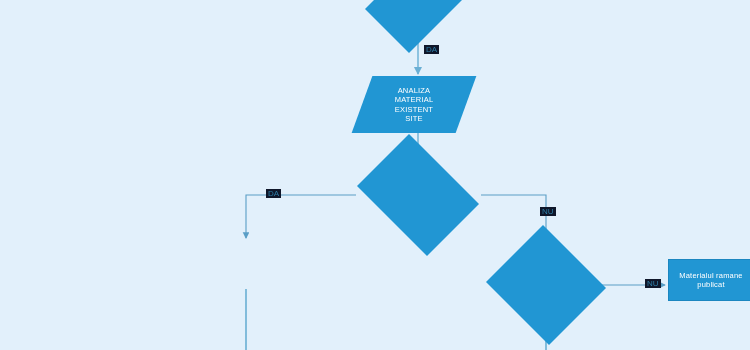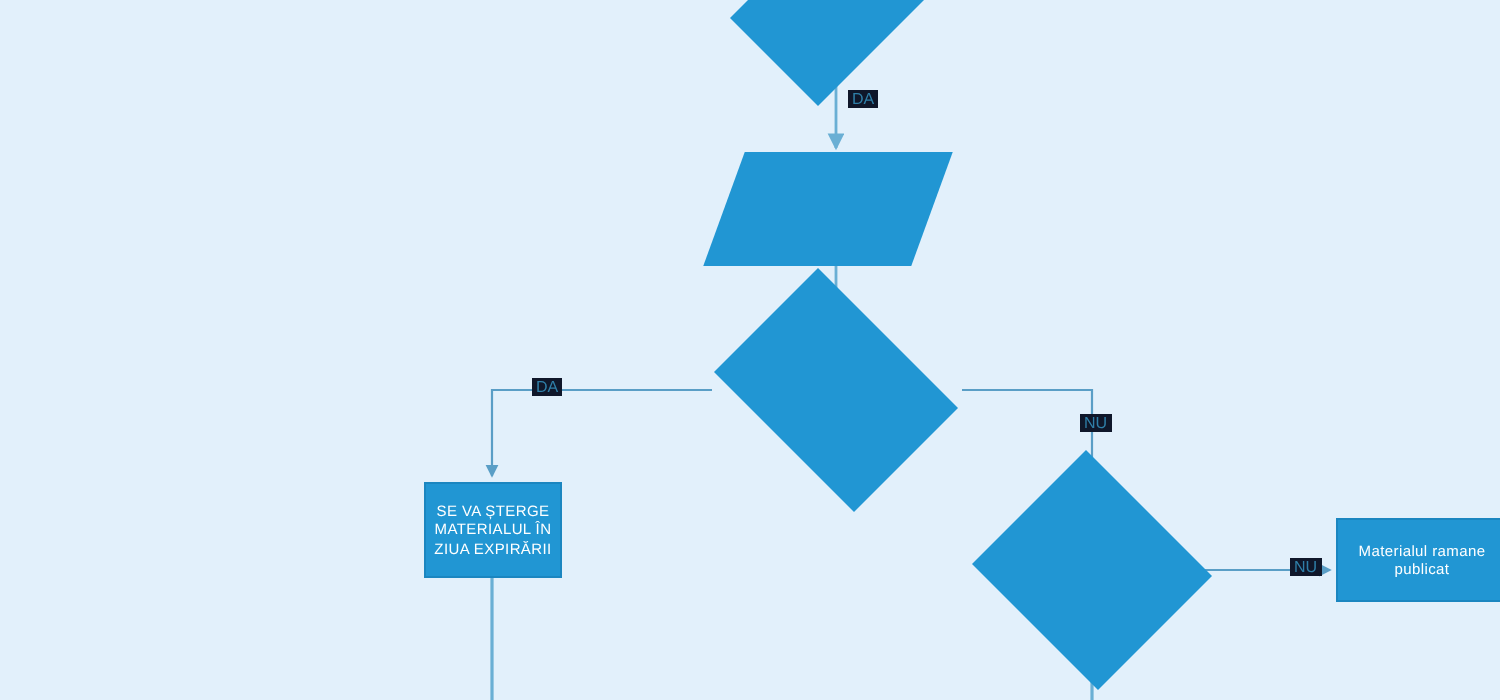--- a/index.html
+++ b/index.html
@@ -117,31 +117,30 @@
     <line x1="546" y1="334" x2="546" y2="350" stroke="#6aafd4" stroke-width="1.6"></line>
   </svg>
 
   <div class="node diamond" style="left:374px; top:-62px; width:88px; height:124px;">
     <span class="shape"></span>
     <span class="txt f7"></span>
   </div>
 
   <div class="node parallel" style="left:362px; top:76px; width:104px; height:57px;">
     <span class="shape"></span>
+    <span class="txt f7">ANALIZA
+MATERIAL
+EXISTENT
+SITE</span>
   </div>
 
   <div class="node diamond" style="left:348px; top:143px; width:140px; height:104px;">
     <span class="shape"></span>
   </div>
 
-  <div class="node rect" style="left:212px; top:241px; width:69px; height:48px;">
-    <span class="txt f7">SE VA ȘTERGE
-MATERIALUL ÎN
-ZIUA EXPIRĂRII</span>
-  </div>
 
   <div class="node diamond" style="left:483px; top:228px; width:126px; height:114px;">
     <span class="shape"></span>
   </div>
 
   <div class="node rect" style="left:668px; top:259px; width:86px; height:42px;">
     <span class="txt f7">Materialul ramane
 publicat</span>
   </div>
 

